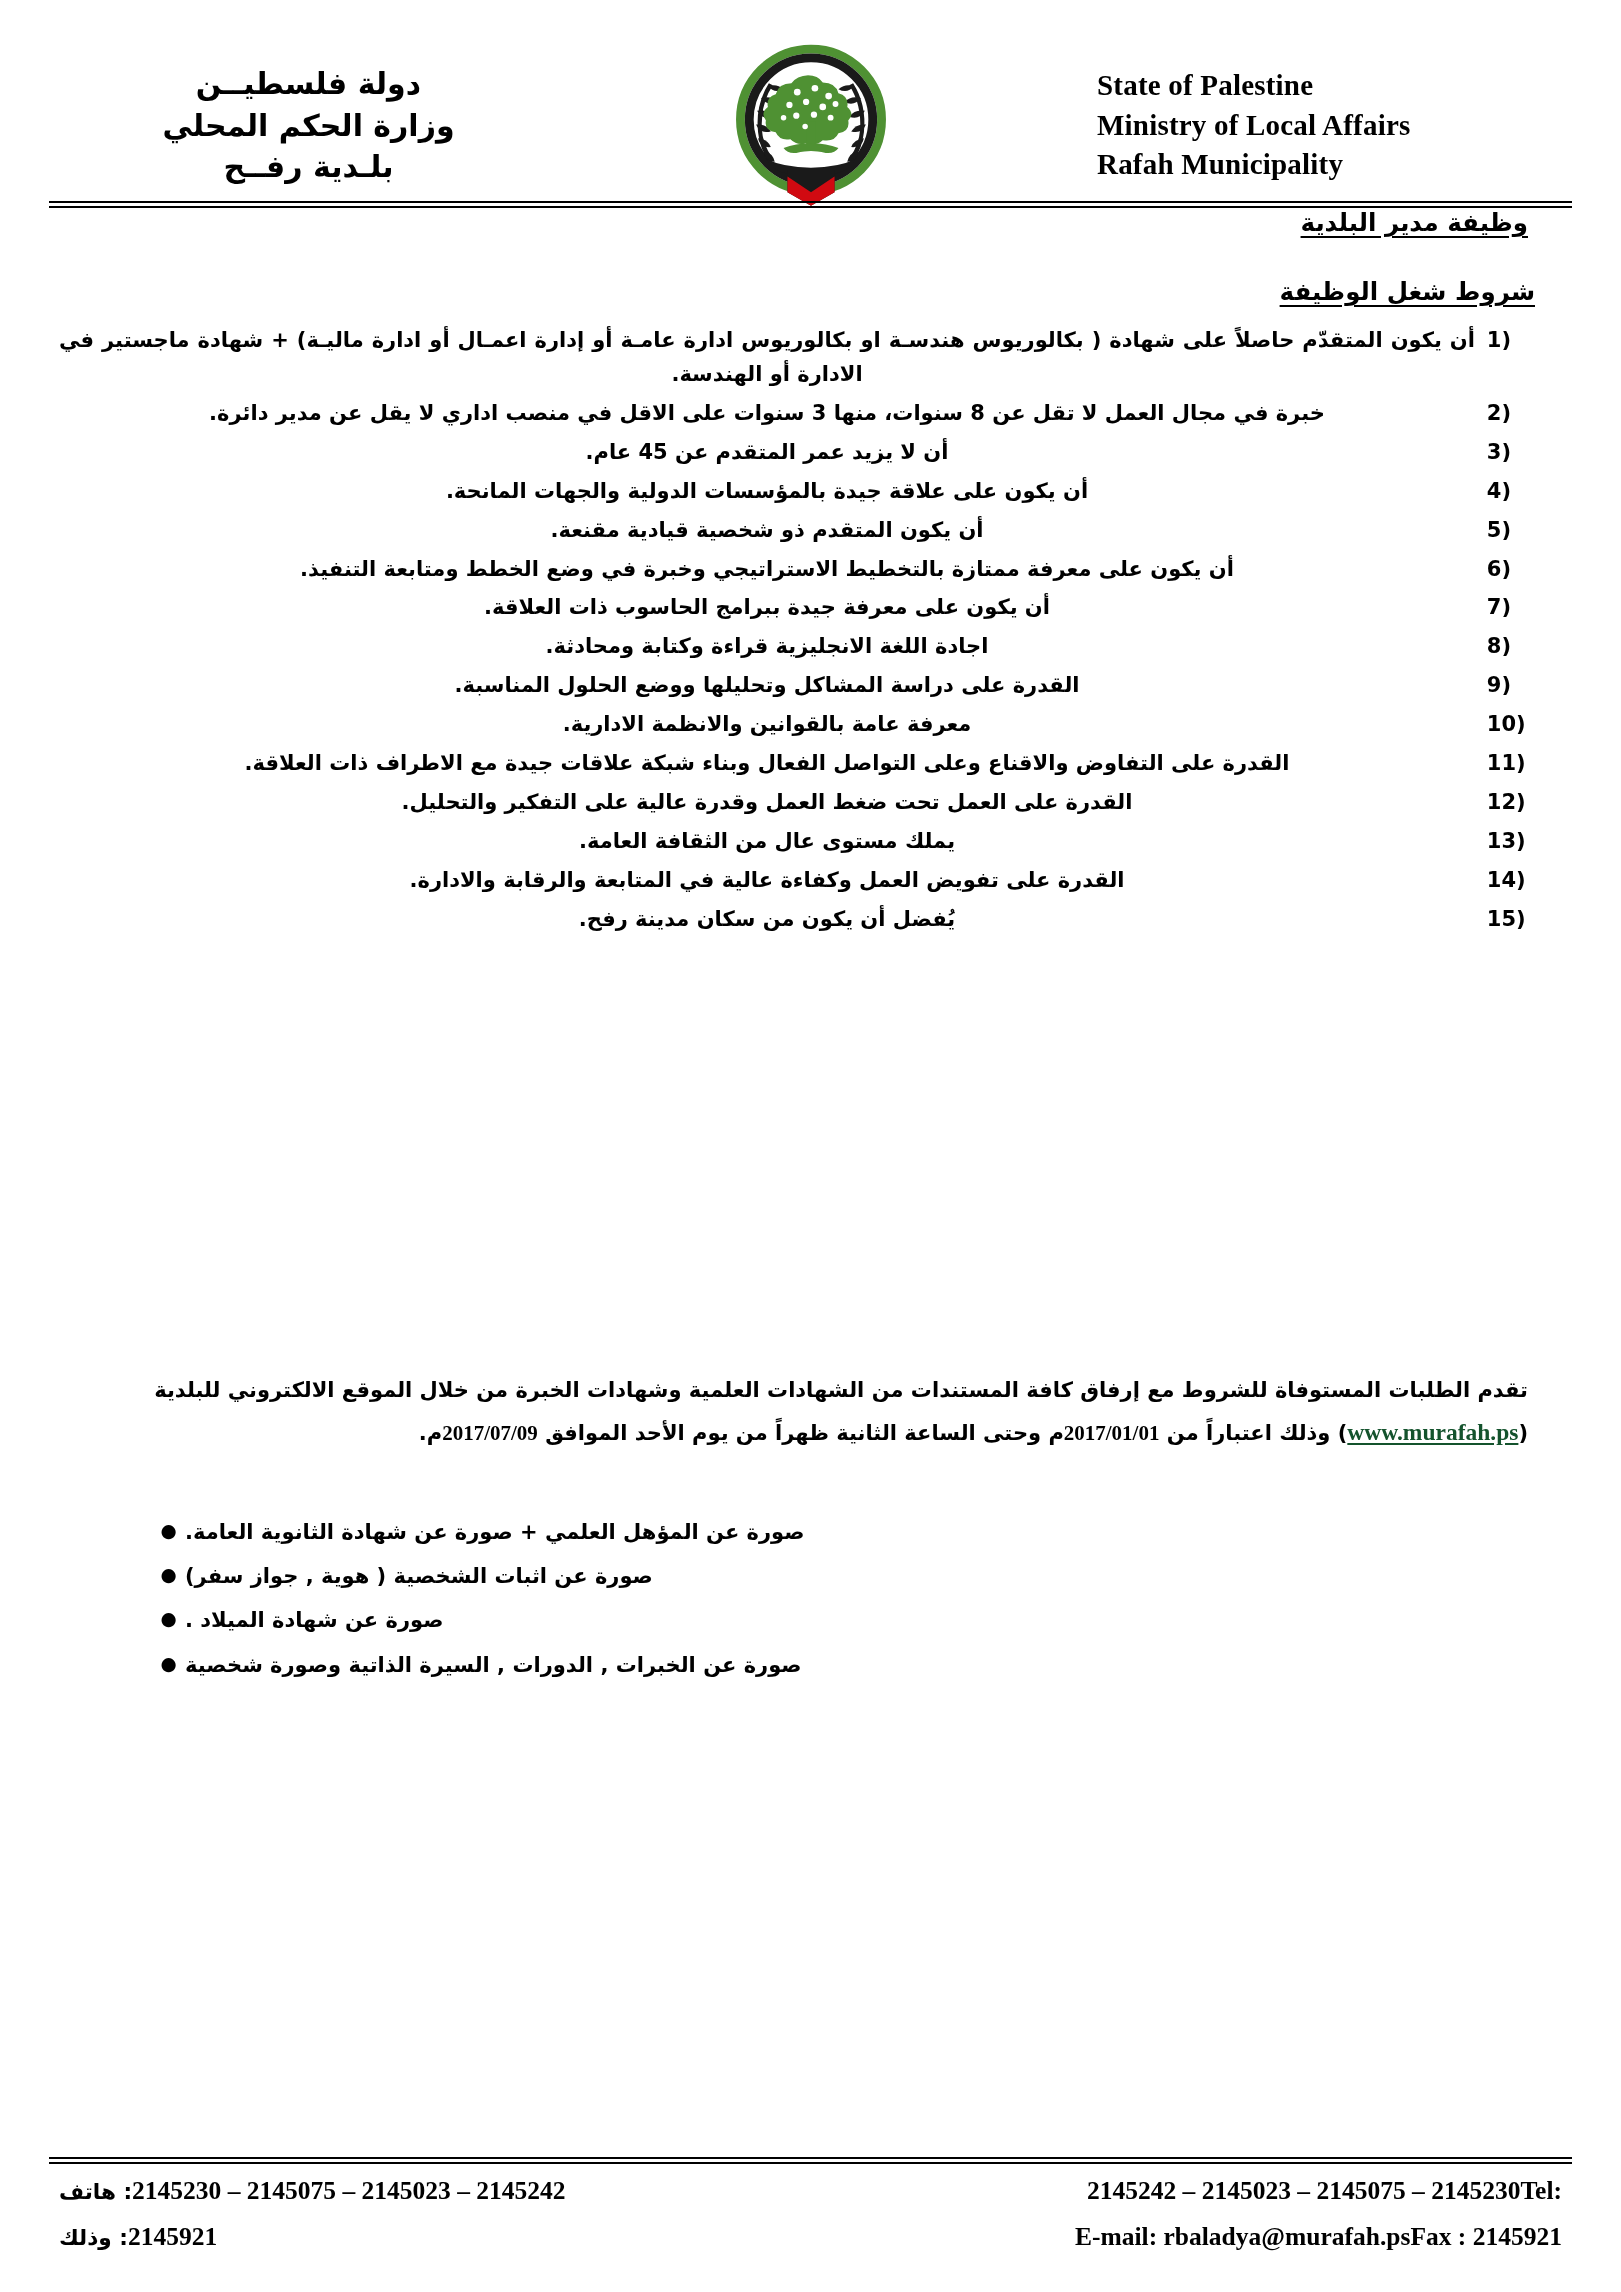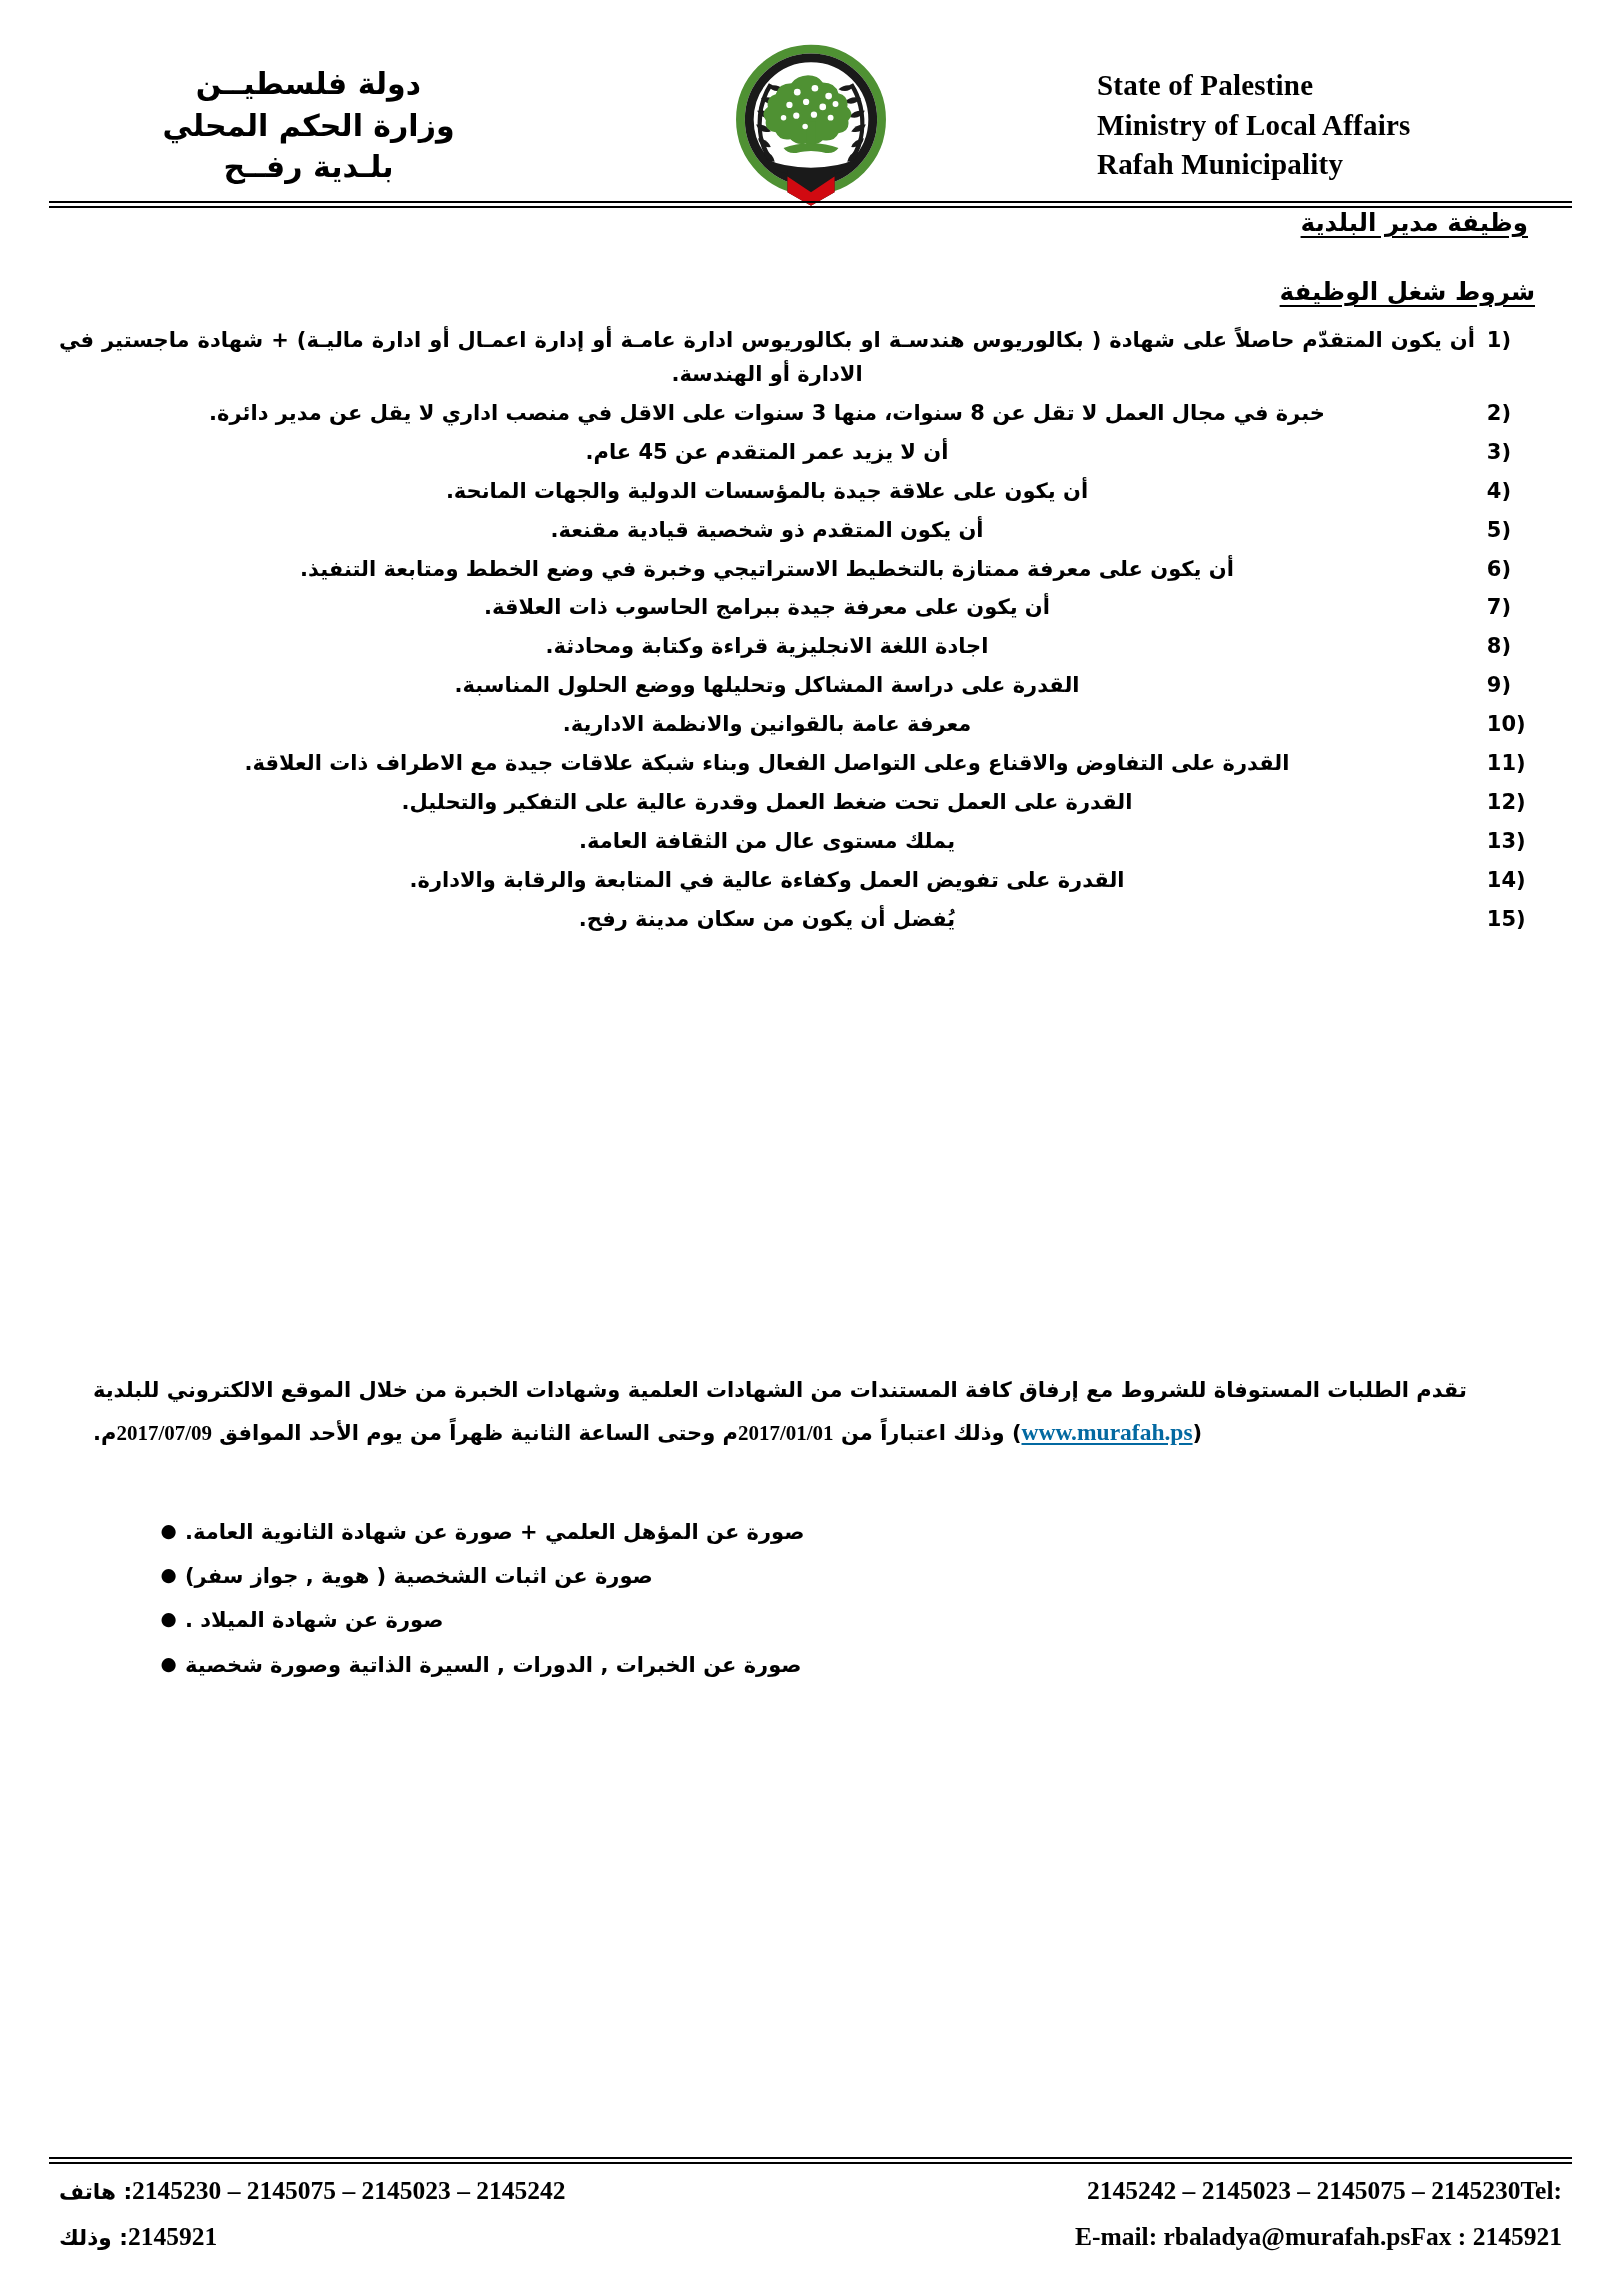--- a/index.html
+++ b/index.html
@@ -127,35 +127,35 @@
     flex: 1 1 auto;
     line-height: 1.62;
   }
   .cond-text.justify { text-align: justify; text-align-last: center; }
   .cond-text.center  { text-align: center; }
 
   
   .apply-block {
     position: absolute;
     top: 1372px;
-    right: 108px;
+    right: 93px;
     left: 93px;
     direction: rtl;
     font-family: "DejaVu Sans", "Liberation Sans", sans-serif;
     font-weight: bold;
     font-size: 21px;
     line-height: 1.72;
-    text-align: left;
+    text-align: right;
   }
   .apply-line2 {
     display: block;
     margin-top: 3.9px;
   }
   .url-link {
-    color: #0369a1;
+    color: #14532d;
     text-decoration: underline;
     text-underline-offset: 2.9px;
     direction: ltr;
     unicode-bidi: embed;
     font-family: "Liberation Serif", "DejaVu Serif", serif;
     font-weight: bold;
     font-size: 23.5px;
   }
   .num-ltr {
     direction: ltr;

